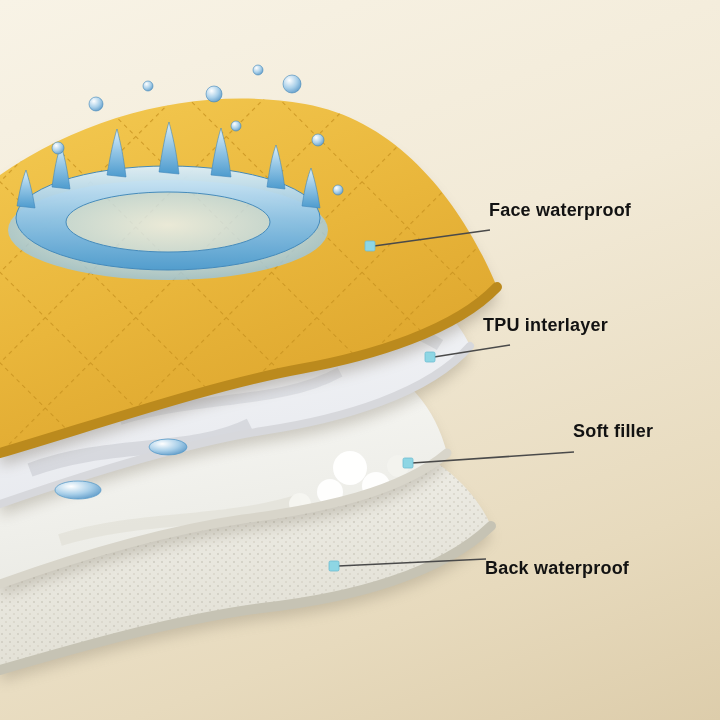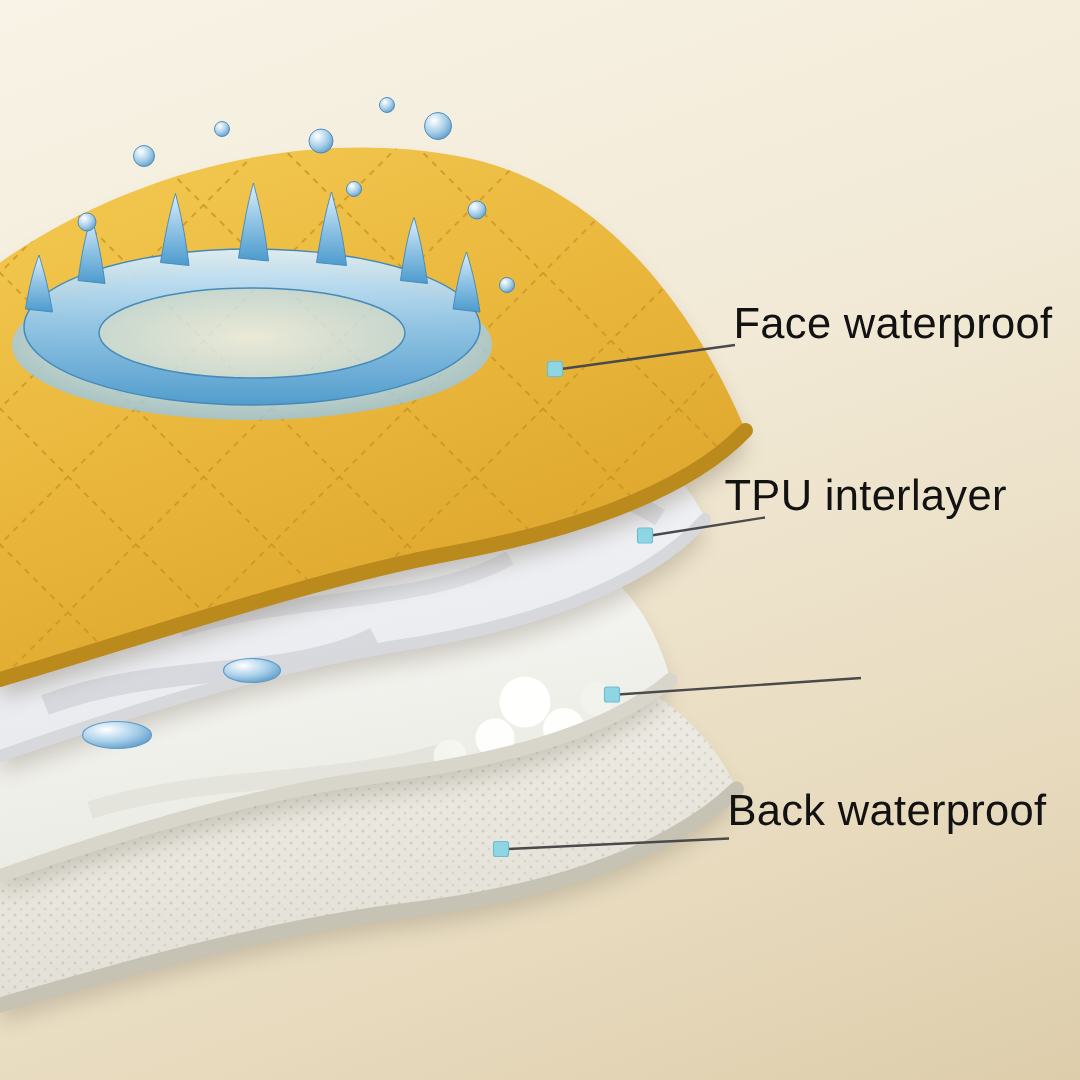--- a/index.html
+++ b/index.html
@@ -6,30 +6,30 @@
   #stage{
     position:relative;
     width:720px;height:720px;
     overflow:hidden;
     background:linear-gradient(160deg,#f8f3e6 0%,#f2ead7 40%,#e7dabd 78%,#ddcdab 100%);
     font-family:"Liberation Sans", sans-serif;
   }
   #art{position:absolute;left:0;top:0;}
   .label{
     position:absolute;
-    font-weight:400;
-    font-size:29px;
+    font-weight:700;
+    font-size:18px;
     color:#121212;
     letter-spacing:.2px;
     white-space:nowrap;
   }
   .label-face{left:489px;top:200px;}
   .label-tpu{left:483px;top:315px;}
   .label-soft{left:573px;top:421px;}
-  .label-back{left:485px;top:525px;}
+  .label-back{left:485px;top:558px;}
 </style>
 </head>
 <body>
 
 <div id="stage">
 
   <svg id="art" width="720" height="720" viewBox="0 0 720 720" xmlns="http://www.w3.org/2000/svg">
     <defs>
       <linearGradient id="gYellow" x1="0" y1="0" x2="0.55" y2="1">
         <stop offset="0" stop-color="#f4ca52"></stop>
@@ -164,15 +164,16 @@
     <g fill="#8ed6e4" stroke="#6fbdd0" stroke-width="0.8">
       <rect x="365" y="241" width="10" height="10" rx="1.5"></rect>
       <rect x="425" y="352" width="10" height="10" rx="1.5"></rect>
       <rect x="403" y="458" width="10" height="10" rx="1.5"></rect>
       <rect x="329" y="561" width="10" height="10" rx="1.5"></rect>
     </g>
   </svg>
 
   <div class="label label-face">Face waterproof</div>
   <div class="label label-tpu">TPU interlayer</div>
+  <div class="label label-soft">Soft filler</div>
   <div class="label label-back">Back waterproof</div>
 
 </div>
 
 </body></html>

